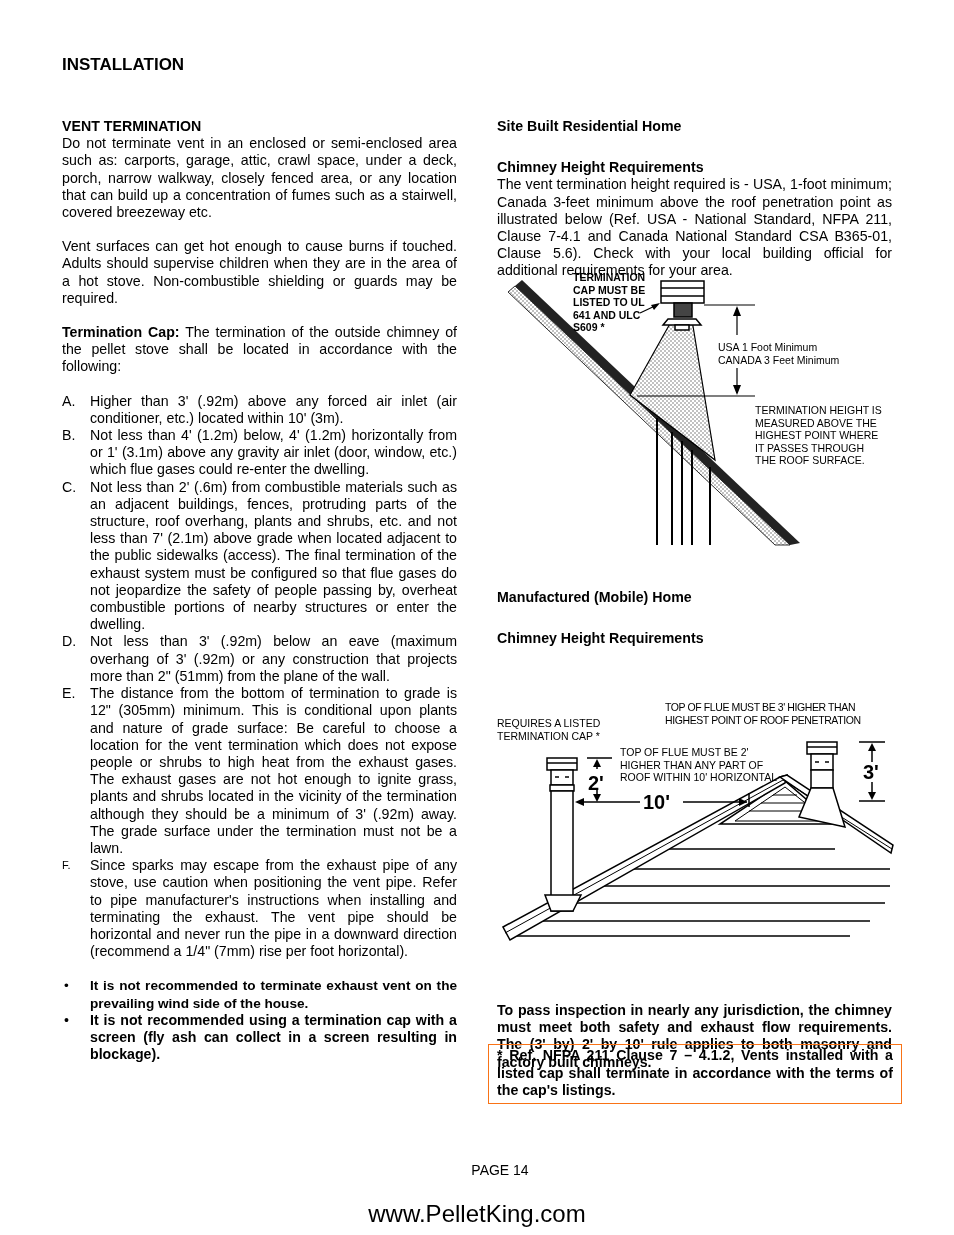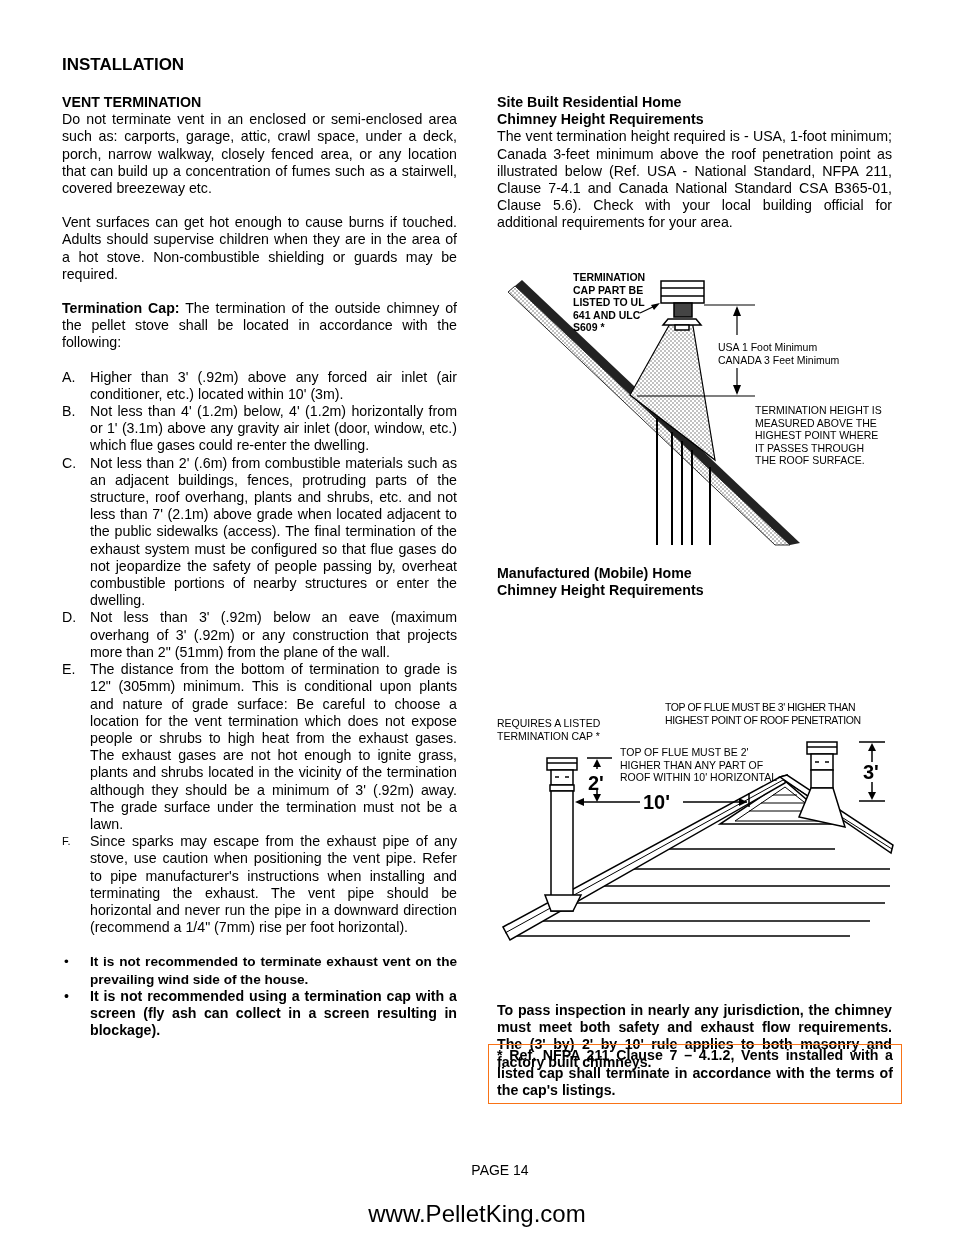--- a/index.html
+++ b/index.html
@@ -2,21 +2,21 @@
 <html><head>
 <meta charset="utf-8">
 <style>
   html, body { margin: 0; padding: 0; background: #ffffff; }
   body { width: 954px; height: 1235px; position: relative; overflow: hidden;
          font-family: "Liberation Sans", sans-serif; color: #000; }
   .abs { position: absolute; }
   .h1 { font-weight: bold; font-size: 17px; }
   .col { position: absolute; font-size: 14.2px; line-height: 17.2px; }
   .just { text-align: justify; }
-  .bold { font-weight: bold; }
+  .bold { font-weight: bold; margin-top: 24px; }
   .para { margin: 0; }
   .list-item { position: relative; padding-left: 28px; text-align: justify; }
   .list-item .mark { position: absolute; left: 0; top: 0; }
   .list-item.small-mark .mark { font-size: 11px; }
   .bullet { position: relative; padding-left: 28px; text-align: justify; font-weight: bold; font-size: 13.6px; }
   .bullet .mark { position: absolute; left: 2px; top: 0; font-weight: normal; }
   .diag-label { position: absolute; font-size: 10.5px; line-height: 12.5px; }
   .diag-label.b { font-weight: bold; margin-top: 16px; }
   .ref-box { position: absolute; border: 1px solid #f97316; padding: 2px 8px 3px 8px; font-weight: bold; font-size: 14.2px; line-height: 17.5px; text-align: justify; }
   .footer-page { font-size: 14px; margin-left: 23px; }
@@ -94,21 +94,21 @@
   <line x1="137" y1="146" x2="255" y2="146" stroke="#000" stroke-width="1.2"></line>
   <g stroke="#000" stroke-width="1.2">
     <line x1="237" y1="58" x2="237" y2="85"></line>
     <line x1="237" y1="118" x2="237" y2="143"></line>
   </g>
   <polygon points="237,56 233,66 241,66" fill="#000"></polygon>
   <polygon points="237,145 233,135 241,135" fill="#000"></polygon>
 </svg>
 <div class="diag-label b" style="left:573px; top:255px;">
   <div>TERMINATION</div>
-  <div>CAP PART BE</div>
+  <div>CAP MUST BE</div>
   <div>LISTED TO UL</div>
   <div>641 AND ULC</div>
   <div>S609 *</div>
 </div>
 <div class="diag-label" style="left:718px; top:341px;">
   <div>USA 1 Foot Minimum</div>
   <div>CANADA 3 Feet Minimum</div>
 </div>
 <div class="diag-label" style="left:755px; top:404px;">
   <div>TERMINATION HEIGHT IS</div>

